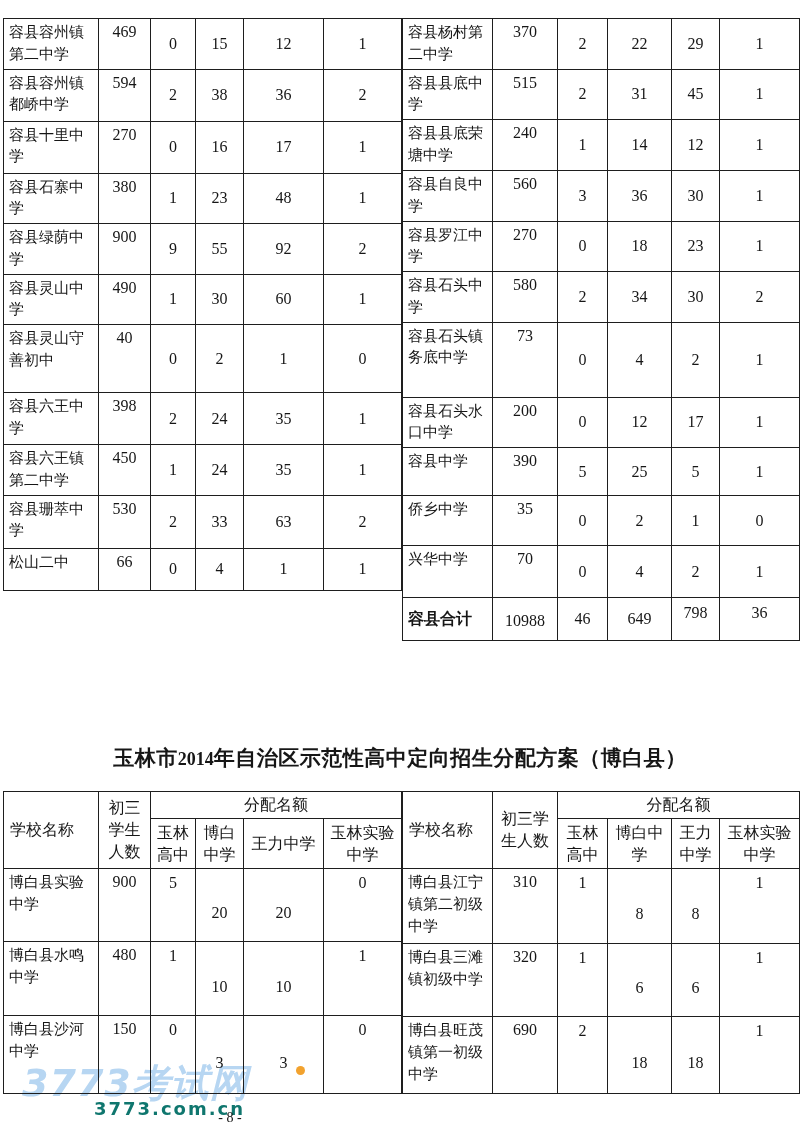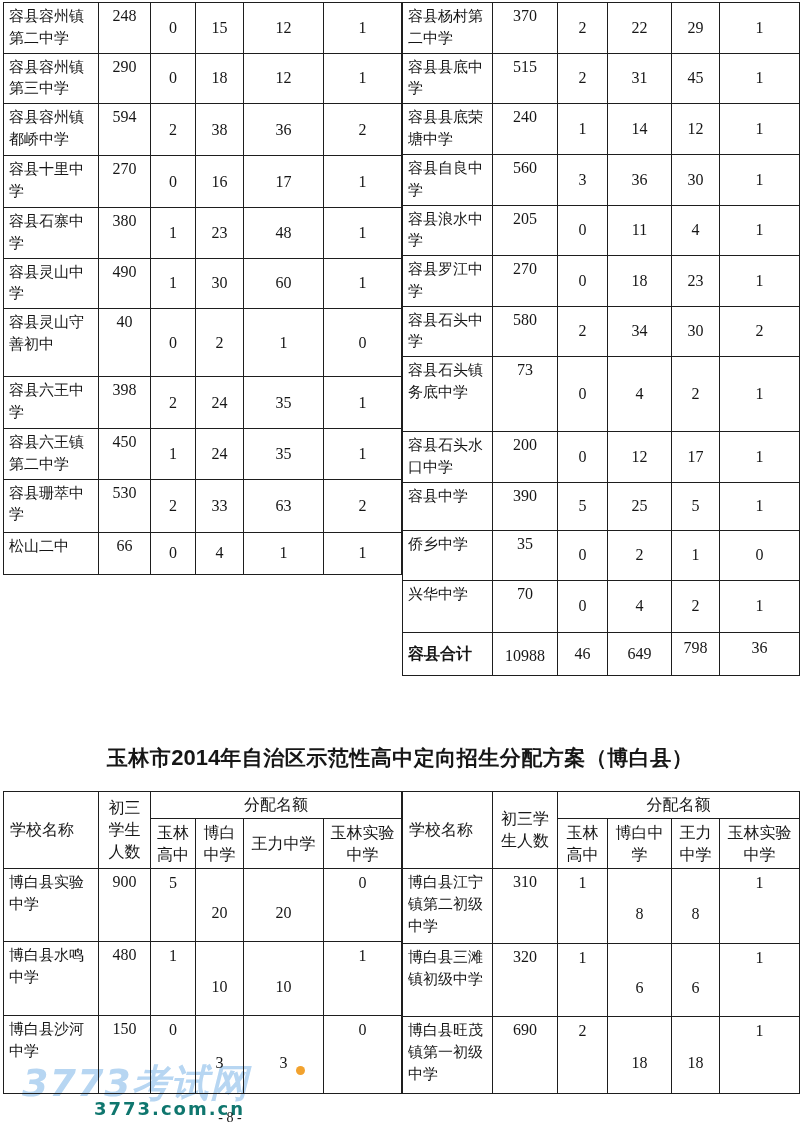--- a/index.html
+++ b/index.html
@@ -27,24 +27,24 @@
   .t1 tr.total-row td.c0{font-weight:bold;vertical-align:middle;font-size:16px;}
   .t1 tr.total-row td.c1{vertical-align:middle;padding-top:6px;margin-left:44px;}
   .t1 tr.total-row td.c4,.t1 tr.total-row td.c5{vertical-align:top;padding-top:6px;}
   
   .t2 th{font-size:15px;line-height:1.4;padding:2px;}
   .t2 th.h-school{text-align:left;padding-left:6px;}
   .t2 td.c2{vertical-align:top;padding-top:5px;}
   .t2 td.c5{vertical-align:top;padding-top:5px;}
   .t2 td.c3,.t2 td.c4{vertical-align:middle;padding-top:18px;}
   
-  #table1-wrap{position:absolute;left:3px;top:2px;width:695px;display:flex;align-items:flex-start;}
+  #table1-wrap{position:absolute;left:3px;top:18px;width:695px;display:flex;align-items:flex-start;}
   #title-block{position:absolute;left:0;top:744px;width:800px;text-align:center;
     font-size:21px;font-weight:bold;letter-spacing:0.5px;white-space:nowrap;}
-  #title-block .year{font-family:Liberation Sans, sans-serif;font-size:22px;font-weight:900;letter-spacing:0;}
+  #title-block .year{font-family:Liberation Serif, serif;font-size:18px;font-weight:900;letter-spacing:0;}
   #table2-wrap{position:absolute;left:3px;top:791px;width:795px;display:flex;align-items:flex-start;}
   
   #watermark-line1{
     position:absolute;left:22px;top:1058px;width:420px;
     font-family:"DejaVu Sans","Liberation Sans",sans-serif;
     font-weight:bold;font-style:italic;font-size:38px;letter-spacing:1px;white-space:nowrap;
   }
   #watermark-dot{position:absolute;left:296px;top:1066px;width:9px;height:9px;border-radius:50%;}
   #watermark-line2{
     position:absolute;left:94px;top:1098px;
@@ -68,31 +68,23 @@
         <col style="width:95px">
           <col style="width:52px">
           <col style="width:45px">
         <col style="width:48px">
           <col style="width:80px">
           <col style="width:78px">
       </colgroup>
       <tbody>
           <tr style="height: 44px;">
             <td class="c0">容县容州镇第二中学</td>
-            <td class="c1">248</td>
+            <td class="c1">469</td>
             <td class="c2">0</td>
             <td class="c3">15</td>
-            <td class="c4">12</td>
-            <td class="c5">1</td>
-          </tr>
-          <tr style="height: 49px;">
-            <td class="c0">容县容州镇第三中学</td>
-            <td class="c1">290</td>
-            <td class="c2">0</td>
-            <td class="c3">18</td>
             <td class="c4">12</td>
             <td class="c5">1</td>
           </tr>
           <tr style="height: 52px;">
             <td class="c0">容县容州镇都峤中学</td>
             <td class="c1">594</td>
             <td class="c2">2</td>
             <td class="c3">38</td>
             <td class="c4">36</td>
             <td class="c5">2</td>
@@ -105,20 +97,28 @@
             <td class="c4">17</td>
             <td class="c5">1</td>
           </tr>
           <tr style="height: 50px;">
             <td class="c0">容县石寨中学</td>
             <td class="c1">380</td>
             <td class="c2">1</td>
             <td class="c3">23</td>
             <td class="c4">48</td>
             <td class="c5">1</td>
+          </tr>
+          <tr style="height: 49px;">
+            <td class="c0">容县绿荫中学</td>
+            <td class="c1">900</td>
+            <td class="c2">9</td>
+            <td class="c3">55</td>
+            <td class="c4">92</td>
+            <td class="c5">2</td>
           </tr>
           <tr style="height: 50px;">
             <td class="c0">容县灵山中学</td>
             <td class="c1">490</td>
             <td class="c2">1</td>
             <td class="c3">30</td>
             <td class="c4">60</td>
             <td class="c5">1</td>
           </tr>
           <tr style="height: 68px;">
@@ -196,28 +196,20 @@
             <td class="c3">14</td>
             <td class="c4">12</td>
             <td class="c5">1</td>
           </tr>
           <tr style="height: 50px;">
             <td class="c0">容县自良中学</td>
             <td class="c1">560</td>
             <td class="c2">3</td>
             <td class="c3">36</td>
             <td class="c4">30</td>
-            <td class="c5">1</td>
-          </tr>
-          <tr style="height: 49px;">
-            <td class="c0">容县浪水中学</td>
-            <td class="c1">205</td>
-            <td class="c2">0</td>
-            <td class="c3">11</td>
-            <td class="c4">4</td>
             <td class="c5">1</td>
           </tr>
           <tr style="height: 50px;">
             <td class="c0">容县罗江中学</td>
             <td class="c1">270</td>
             <td class="c2">0</td>
             <td class="c3">18</td>
             <td class="c4">23</td>
             <td class="c5">1</td>
           </tr>

